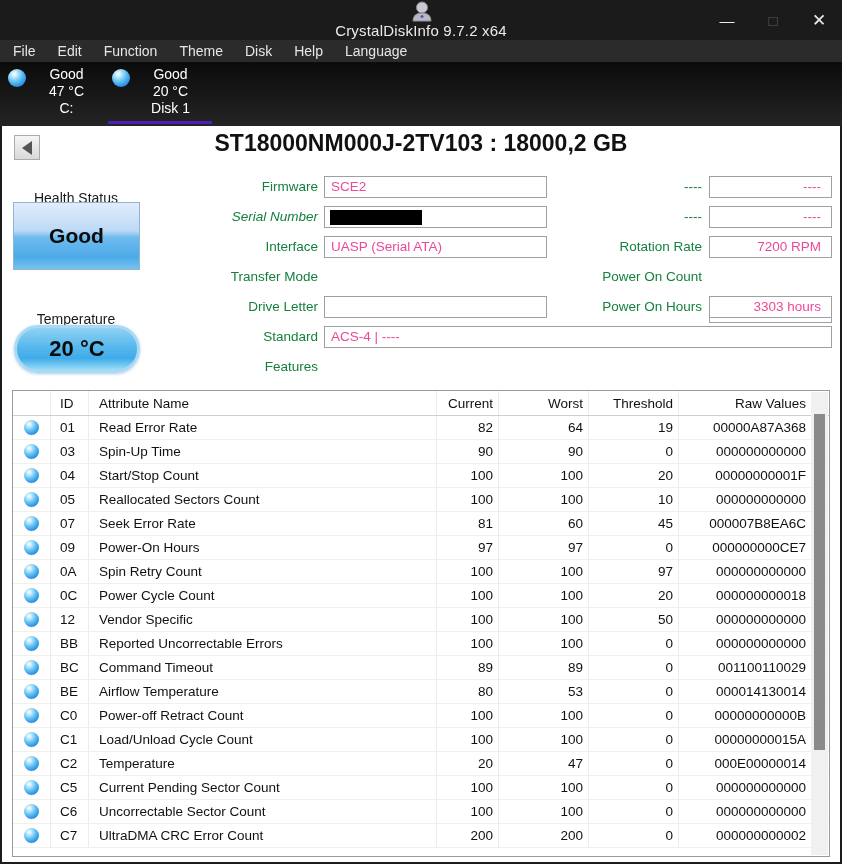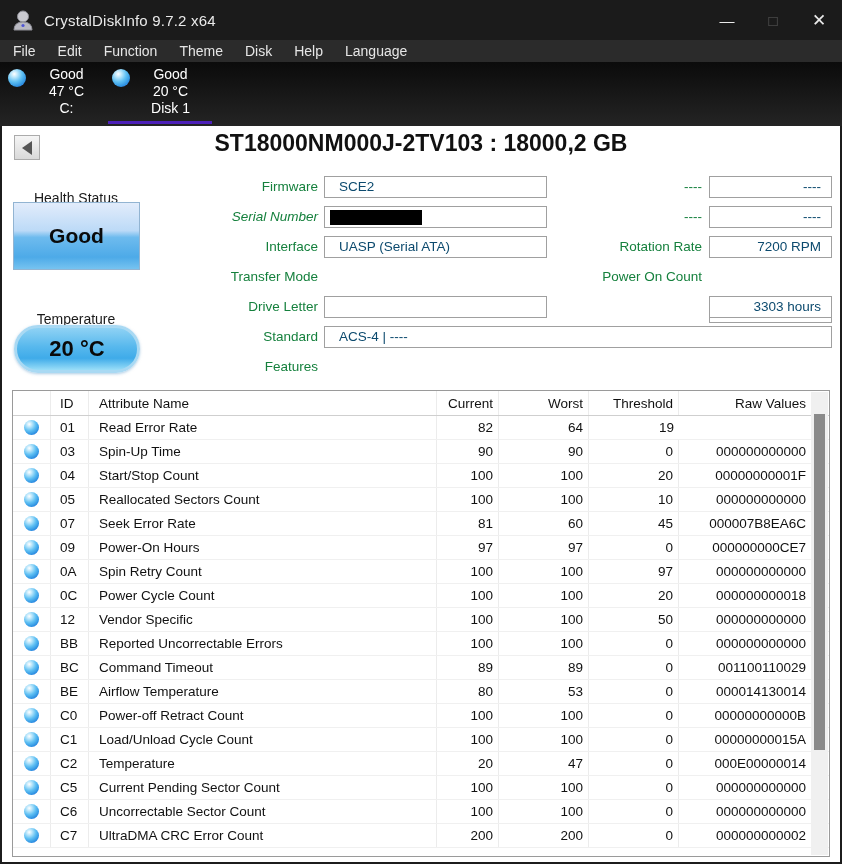--- a/index.html
+++ b/index.html
@@ -1,21 +1,21 @@
 <!DOCTYPE html>
 <html style="--accent: #4c20b8;"><head>
 <meta charset="utf-8">
 <style>
   html,body{margin:0;padding:0;background:#000;}
   *{box-sizing:border-box;}
   .window{position:relative;width:842px;height:864px;background:#1c1c1c;overflow:hidden;
           font-family:"Liberation Sans",sans-serif;}
   
   .titlebar{position:absolute;top:0;left:0;right:0;height:40px;background:#1b1b1b;
-            display:flex;align-items:center;color:#eaeaea;}
+            display:flex;align-items:center;color:#eaeaea;flex-direction:column;}
   .app-icon{margin:0 10px 0 12px;width:22px;height:22px;flex:0 0 auto;}
   .title-text{font-size:15px;letter-spacing:.2px;}
   .win-controls{position:absolute;right:0;top:0;height:40px;display:flex;}
   .win-btn{width:46px;height:40px;display:flex;align-items:center;justify-content:center;
            font-size:15px;color:#eaeaea;}
   .win-btn.max{color:#5f5f5f;}
   .win-btn.close{font-size:17px;}
   
   .menubar{position:absolute;top:40px;left:0;right:0;height:22px;background:#2b2b2b;
            display:flex;align-items:center;padding-left:2px;}
@@ -45,21 +45,21 @@
             border:1px solid #92b4d2;display:flex;align-items:center;justify-content:center;
             font-size:21px;font-weight:700;color:#0a0a0a;
             background:linear-gradient(180deg,#e2ecfb 0%,#bcdaf7 42%,#6ebbee 52%,#4daae8 82%,#76c3f0 100%);}
   .temp-pill{position:absolute;left:12px;top:199px;width:126px;height:48px;border-radius:25px;
             border:3px solid #a9d9f3;display:flex;align-items:center;justify-content:center;
             font-size:22px;font-weight:700;color:#0a0a0a;
             background:linear-gradient(180deg,#8fd2f4 0%,#57b8ed 45%,#3fabe9 72%,#9adef8 100%);
             box-shadow:0 1px 3px rgba(120,170,210,.6);}
   .flabel{position:absolute;height:22px;line-height:22px;text-align:right;font-size:13.5px;color:#15803d;}
   .fbox{position:absolute;height:22px;line-height:20px;border:1px solid #a0a0a0;background:#fff;
-        padding:0 14px;font-size:13.5px;color:#0c4a6e;overflow:hidden;white-space:nowrap;}
+        padding:0 6px;font-size:13.5px;color:#ec4899;overflow:hidden;white-space:nowrap;}
   .fbox.rnum{text-align:right;padding-right:10px;}
   .mid-label{left:150px;width:166px;}
   .mid-box{left:322px;width:223px;}
   .wide-box{left:322px;width:508px;}
   .r-label{left:545px;width:155px;}
   .r-box{left:707px;width:123px;}
   .redact{position:absolute;left:5px;top:3px;width:92px;height:15px;background:#000;}
   
   .smart{position:absolute;left:10px;top:264px;width:818px;height:467px;border:1px solid #9a9a9a;
          background:#fff;overflow:hidden;}
@@ -167,20 +167,21 @@
 
     <div class="flabel r-label" style="top:80px;">----</div>
     <div class="fbox r-box rnum" style="top:80px;">----</div>
 
     <div class="flabel r-label" style="top:110px;">Rotation Rate</div>
     <div class="fbox r-box rnum" style="top:110px;">7200 RPM</div>
 
     <div class="flabel r-label" style="top:140px;">Power On Count</div>
     <div class="fbox r-box rnum" style="top:140px;margin-top:35px;">24 count</div>
 
+    <div class="flabel r-label" style="top:170px;">Power On Hours</div>
     <div class="fbox r-box rnum" style="top:170px;">3303 hours</div>
 
     <div class="smart">
       <div class="thead">
         <div class="tc c-orb"></div>
         <div class="tc c-id">ID</div>
         <div class="tc c-name">Attribute Name</div>
         <div class="tc c-num">Current</div>
         <div class="tc c-num">Worst</div>
         <div class="tc c-num">Threshold</div>
@@ -189,20 +190,21 @@
       <div>
           <div class="trow">
             <div class="tc c-orb">
               <span class="orb small"></span>
             </div>
             <div class="tc c-id">01</div>
             <div class="tc c-name">Read Error Rate</div>
             <div class="tc c-num">82</div>
             <div class="tc c-num">64</div>
             <div class="tc c-num">19</div>
+            <div class="tc c-raw">00000A87A368</div>
           </div>
           <div class="trow">
             <div class="tc c-orb">
               <span class="orb small"></span>
             </div>
             <div class="tc c-id">03</div>
             <div class="tc c-name">Spin-Up Time</div>
             <div class="tc c-num">90</div>
             <div class="tc c-num">90</div>
             <div class="tc c-num">0</div>

